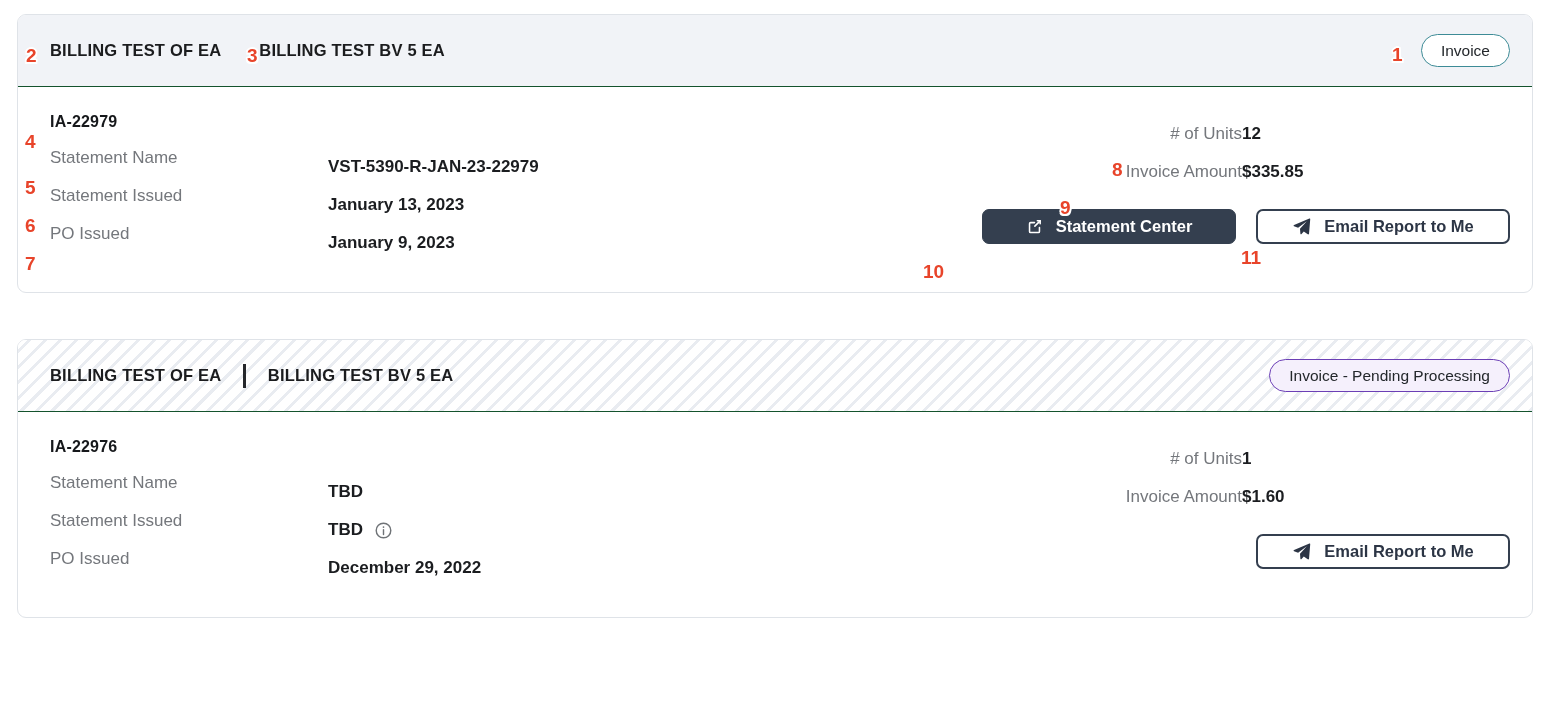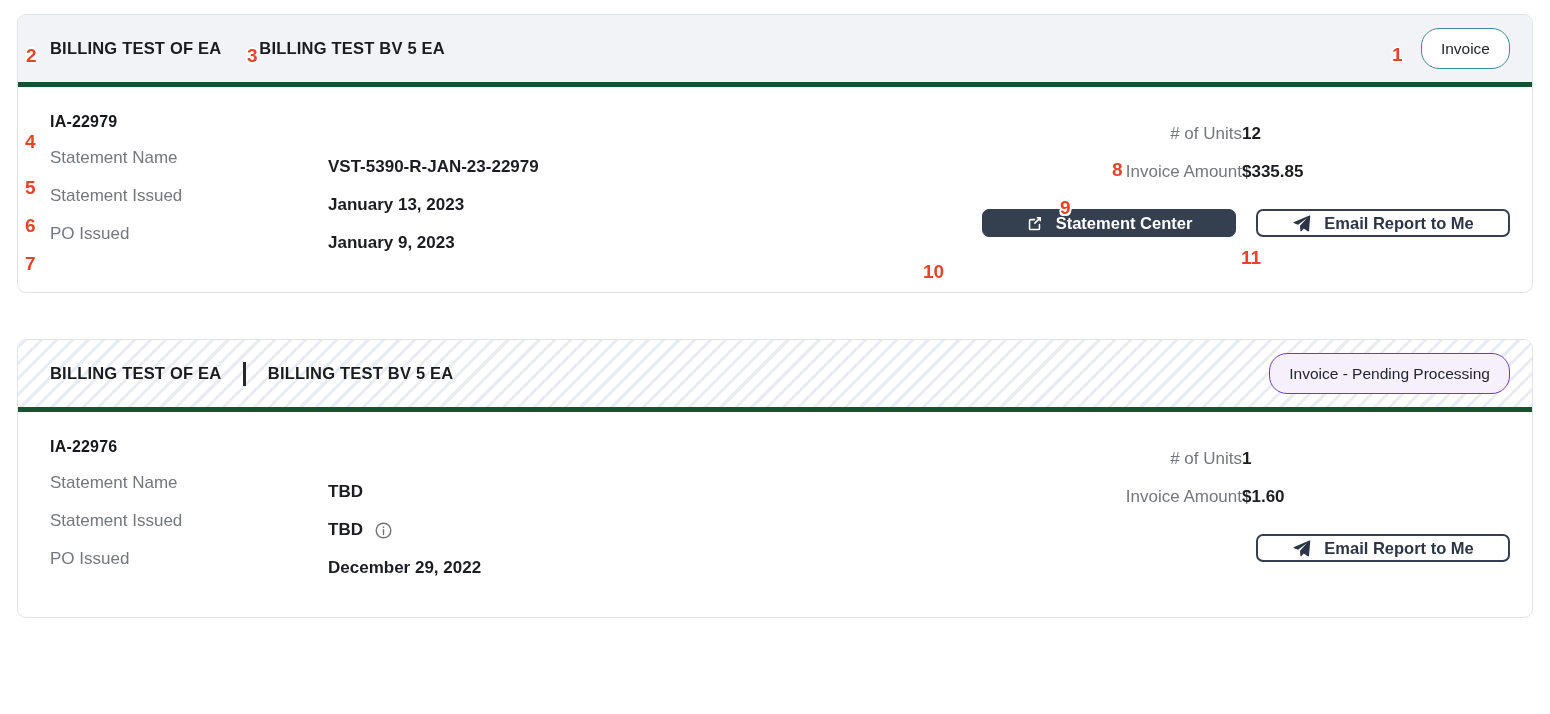--- a/index.html
+++ b/index.html
@@ -27,21 +27,21 @@
     background: #ffffff;
     overflow: hidden;
   }
   .card + .card { margin-top: 46px; }
 
   .card-header {
     height: 72px;
     display: flex;
     align-items: center;
     padding: 0 22px 0 32px;
-    border-bottom: 5px solid #14532d;
+    border-bottom: 1px solid #14532d;
   }
   .card-header.plain { background: #f1f3f7; }
   .card-header.striped {
     background-color: #ffffff;
     background-image: repeating-linear-gradient(
       -45deg,
       #e9ecf1 0px,
       #e9ecf1 3px,
       #ffffff 3px,
       #ffffff 11px
@@ -68,21 +68,21 @@
     background: #26282c;
     margin: 0 22px;
   }
 
   .header-right { margin-left: auto; display: flex; align-items: center; }
 
   .badge {
     display: inline-flex;
     align-items: center;
     justify-content: center;
-    height: 41px;
+    height: 33px;
     padding: 0 19px;
     border-radius: 18px;
     font-size: 15.5px;
     white-space: nowrap;
   }
   .badge.invoice {
     border: 1.6px solid #3d8b96;
     color: #23272b;
     background: #ffffff;
   }
@@ -170,21 +170,21 @@
     align-items: center;
     gap: 20px;
     margin-top: 18px;
   }
 
   .btn {
     display: inline-flex;
     align-items: center;
     justify-content: center;
     gap: 13px;
-    height: 28px;
+    height: 35px;
     padding: 0 25px;
     border-radius: 7px;
     font-size: 16.5px;
     font-weight: bold;
     cursor: pointer;
     white-space: nowrap;
   }
   .btn.dark {
     background: #343f4f;
     color: #ffffff;

